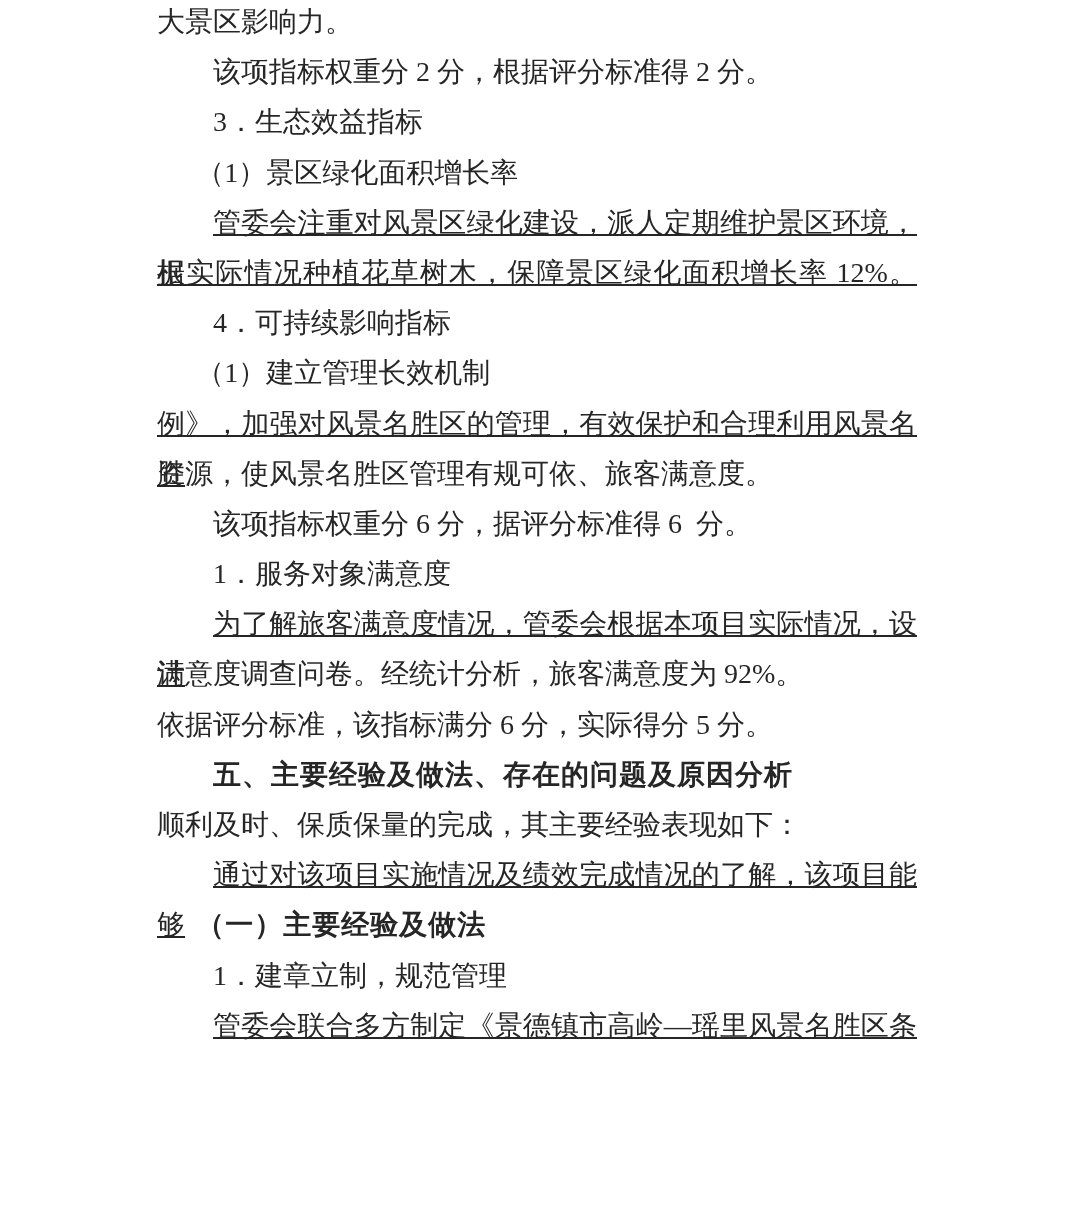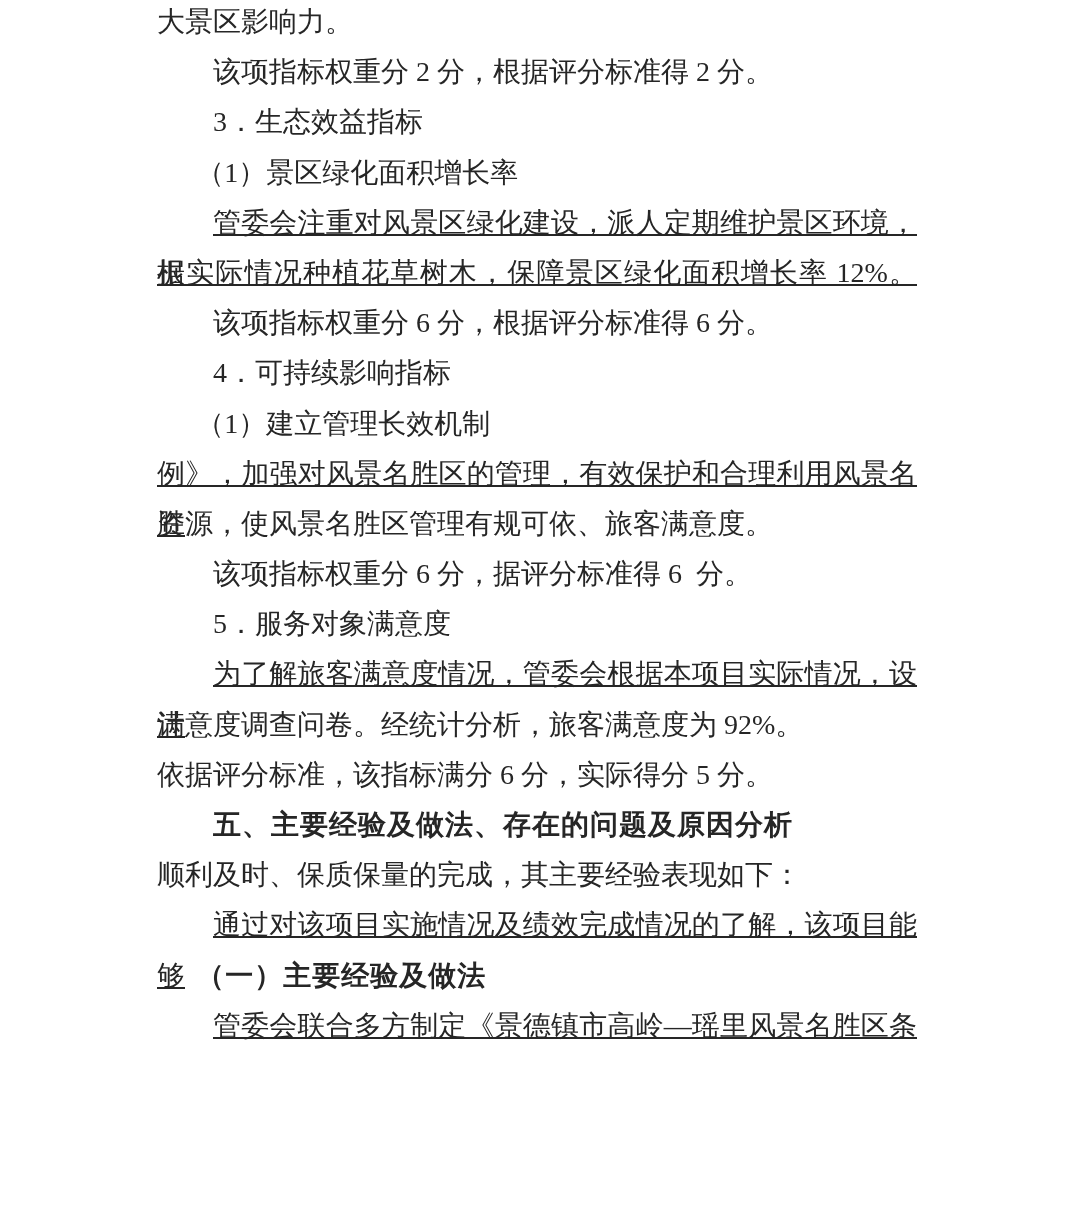--- a/index.html
+++ b/index.html
@@ -46,28 +46,28 @@
 </head>
 <body>
 
 <div class="page">
   <div class="l">大景区影响力。</div>
   <div class="l i2">该项指标权重分 2 分，根据评分标准得 2 分。</div>
   <div class="l i2">3．生态效益指标</div>
   <div class="l i15">（1）景区绿化面积增长率</div>
   <div class="l i2 fill">管委会注重对风景区绿化建设，派人定期维护景区环境，根</div>
   <div class="l fill">据实际情况种植花草树木，保障景区绿化面积增长率 12%。</div>
-  <div class="l i2">该项指标权重分 6 分，根据评分标准得 6 分。</div>
   <div class="l i2">4．可持续影响指标</div>
   <div class="l i15">（1）建立管理长效机制</div>
   <div class="l fill">例》，加强对风景名胜区的管理，有效保护和合理利用风景名胜</div>
   <div class="l">资源，使风景名胜区管理有规可依、旅客满意度。</div>
   <div class="l i2">该项指标权重分 6 分，据评分标准得 6  分。</div>
-  <div class="l i2">5．服务对象满意度</div>
+  <div class="l i2">1．服务对象满意度</div>
   <div class="l i2 fill">为了解旅客满意度情况，管委会根据本项目实际情况，设计</div>
   <div class="l">满意度调查问卷。经统计分析，旅客满意度为 92%。</div>
   <div class="l">依据评分标准，该指标满分 6 分，实际得分 5 分。</div>
   <div class="l i2 bold">五、主要经验及做法、存在的问题及原因分析</div>
   <div class="l">顺利及时、保质保量的完成，其主要经验表现如下：</div>
   <div class="l i2 fill">通过对该项目实施情况及绩效完成情况的了解，该项目能够</div>
   <div class="l i15 bold">（一）主要经验及做法</div>
+  <div class="l i2">1．建章立制，规范管理</div>
   <div class="l i2 fill">管委会联合多方制定《景德镇市高岭—瑶里风景名胜区条</div>
 </div>
 
 </body></html>

